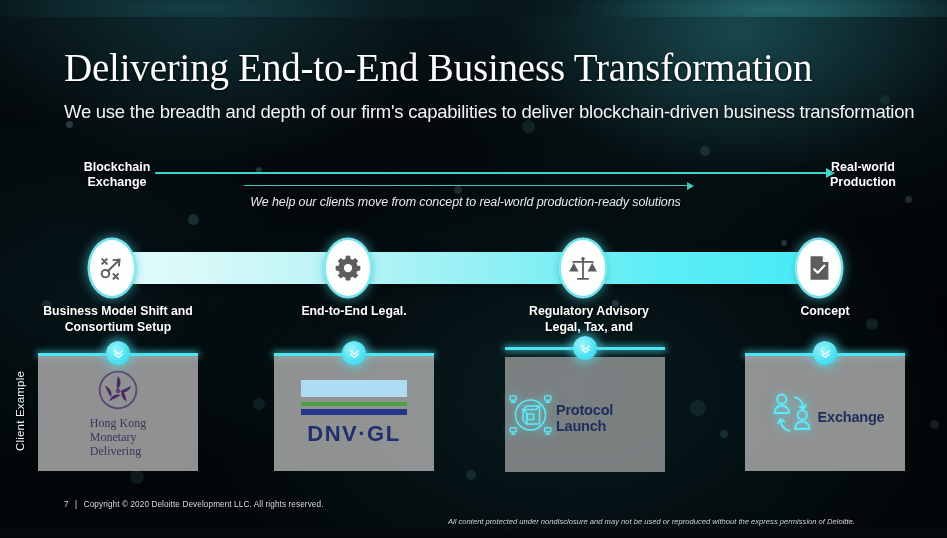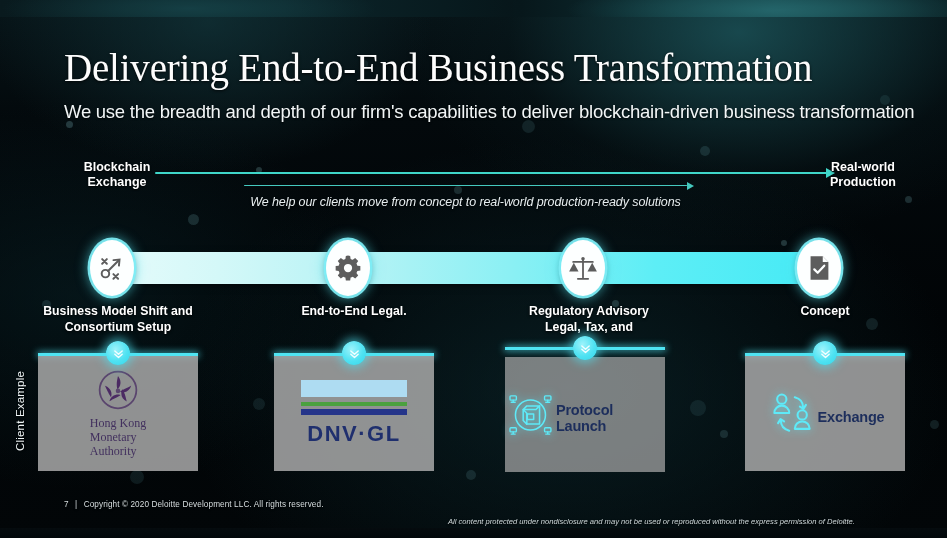--- a/index.html
+++ b/index.html
@@ -320,21 +320,21 @@
               <path d="M39 19c-1.2 4-4 6.8-7.7 7.6-3.1.7-5.4-.2-5.4-.2s2.5-2.2 5.6-3.6c3.1-1.4 7.5-3.8 7.5-3.8z"></path>
               <path d="M34 37c-3.8-1.6-6.1-4.9-6.2-8.7-.1-3.2 1.2-5.2 1.2-5.2s1.9 2.7 2.9 6c1 3.3 2.1 7.9 2.1 7.9z"></path>
               <path d="M14 37c1.1-4.1 4-7 7.7-7.7 3.1-.6 5.3.4 5.3.4s-2.6 2.1-5.8 3.4c-3.2 1.3-7.2 3.9-7.2 3.9z"></path>
               <path d="M9 19c4 1.3 6.7 4.2 7.4 7.9.6 3.1-.4 5.3-.4 5.3s-2.1-2.6-3.4-5.8C11.3 23.2 9 19 9 19z"></path>
             </g>
             <circle cx="24" cy="25" r="2.6" fill="#5a456e"></circle>
           </svg>
           <div class="txt">
             <div>Hong Kong</div>
             <div>Monetary</div>
-            <div>Authority</div>
+            <div>Delivering</div>
           </div>
         </div>
       </div>
     </div>
 
     <div class="card" style="left:274px;">
       <div class="topbar"></div>
       <div class="chevbadge">
         <svg viewBox="0 0 16 16">
             <g fill="none" stroke="#f2feff" stroke-width="1.8" stroke-linecap="round" stroke-linejoin="round">

